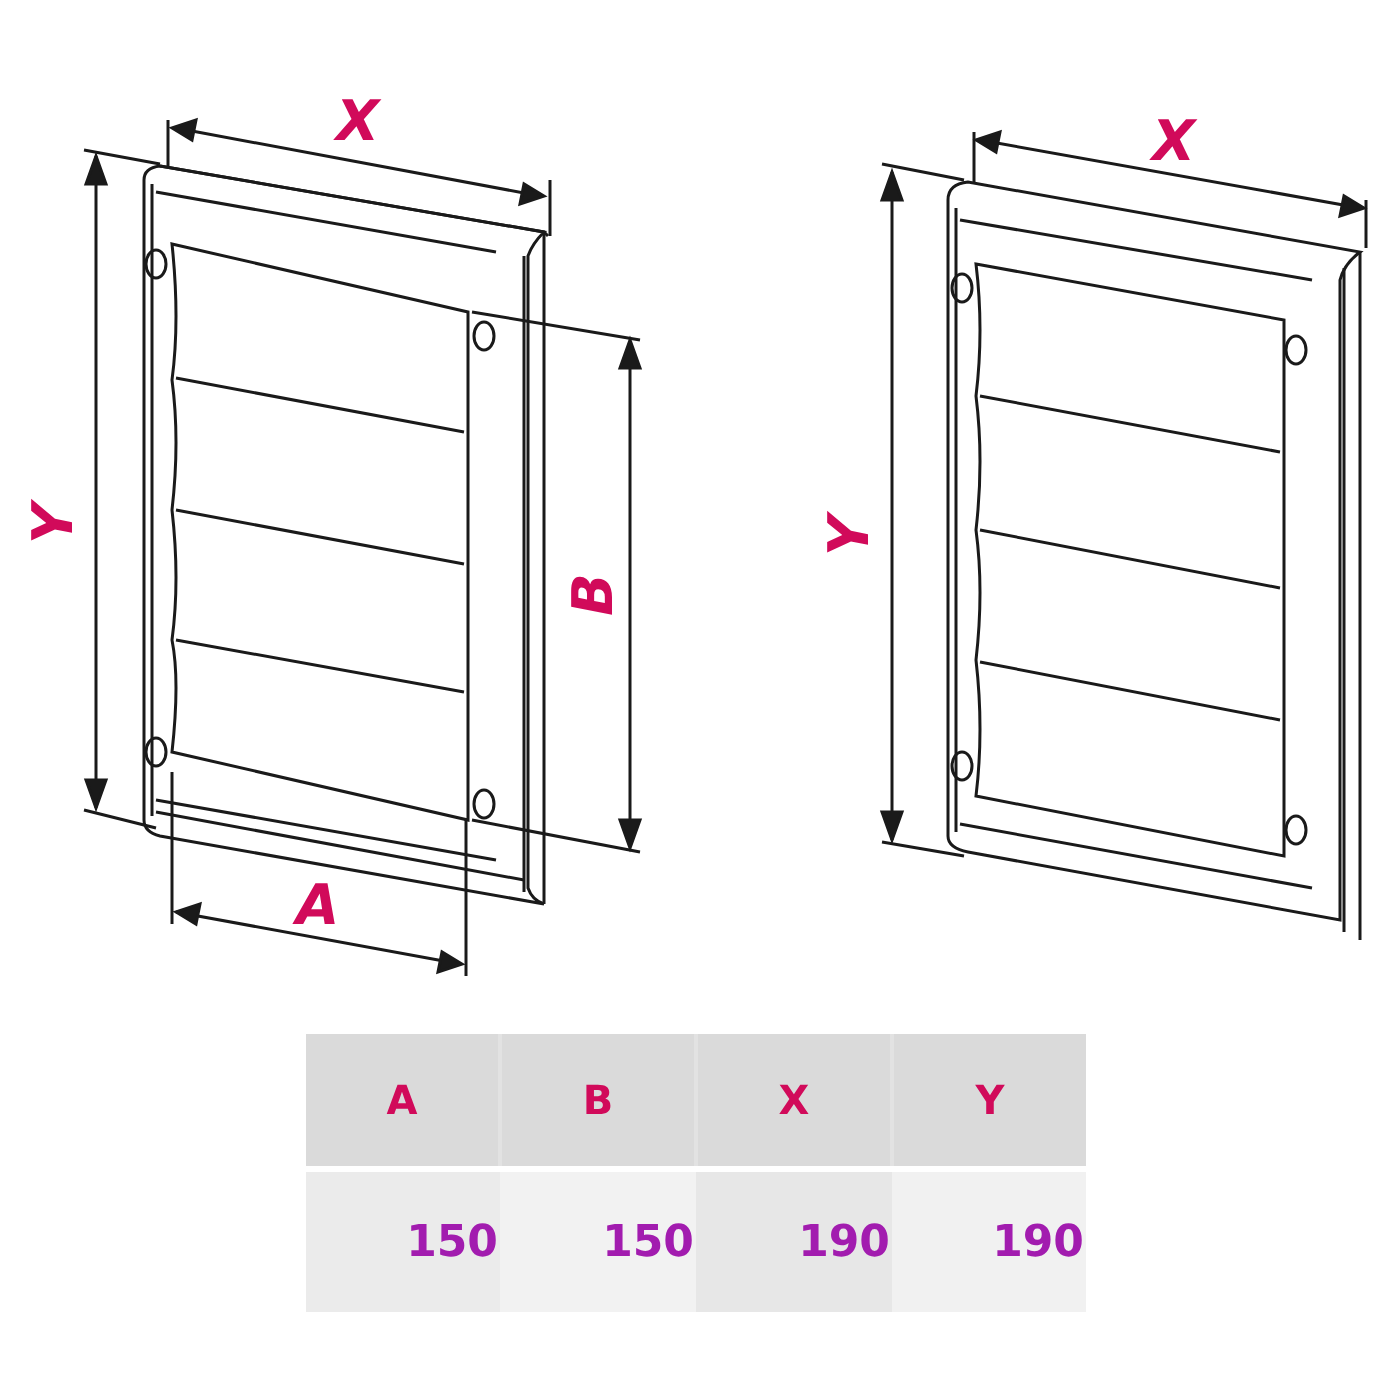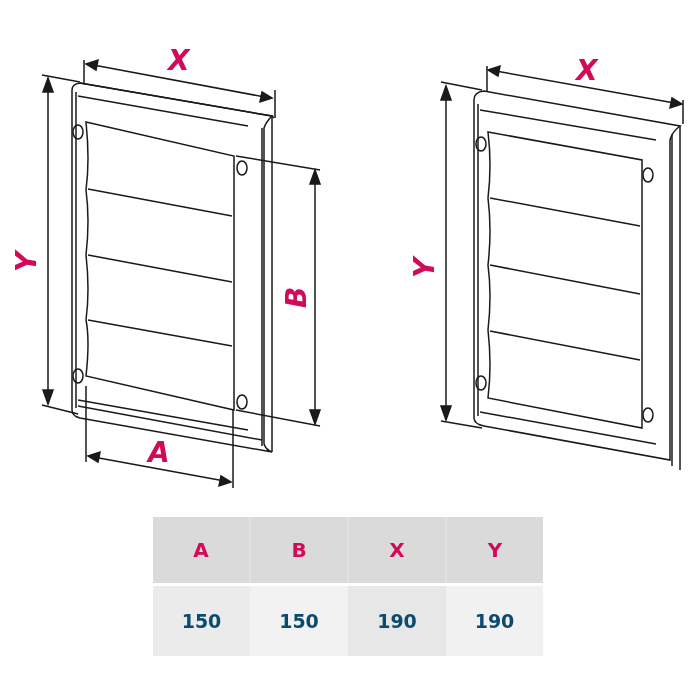--- a/index.html
+++ b/index.html
@@ -3,21 +3,21 @@
 <meta charset="utf-8">
 <style>
   html, body { margin:0; padding:0; background:#ffffff; }
   body { width:700px; height:700px; position:relative; overflow:hidden;
          font-family:"DejaVu Sans", sans-serif; }
   svg.drawing { position:absolute; left:0; top:0; }
   .lbl { font-family:"DejaVu Sans", sans-serif; font-weight:bold; font-style:italic; fill:#d10a5a; font-size:28px; }
   table.dims { position:absolute; left:153px; top:517px; border-collapse:collapse; }
   table.dims td { width:94px; text-align:center; font-family:"DejaVu Sans", sans-serif; font-weight:bold; }
   table.dims tr.head td { height:64px; background:#dadada; color:#d10a5a; font-size:20px; }
-  table.dims tr.vals td { height:68px; color:#0c4a6e; font-size:19px; }
+  table.dims tr.vals td { height:68px; color:#a21caf; font-size:22px;text-align:right; }
   table.dims tr.head td + td { border-left:2px solid #e2e2e2; }
   table.dims tr.vals td:nth-child(1) { background:#ebebeb; }
   table.dims tr.vals td:nth-child(2) { background:#f2f2f2; }
   table.dims tr.vals td:nth-child(3) { background:#e7e7e7; }
   table.dims tr.vals td:nth-child(4) { background:#f1f1f1; }
   table.dims tr.head { border-bottom:3px solid #ffffff; }
 </style>
 </head>
 <body>
 

